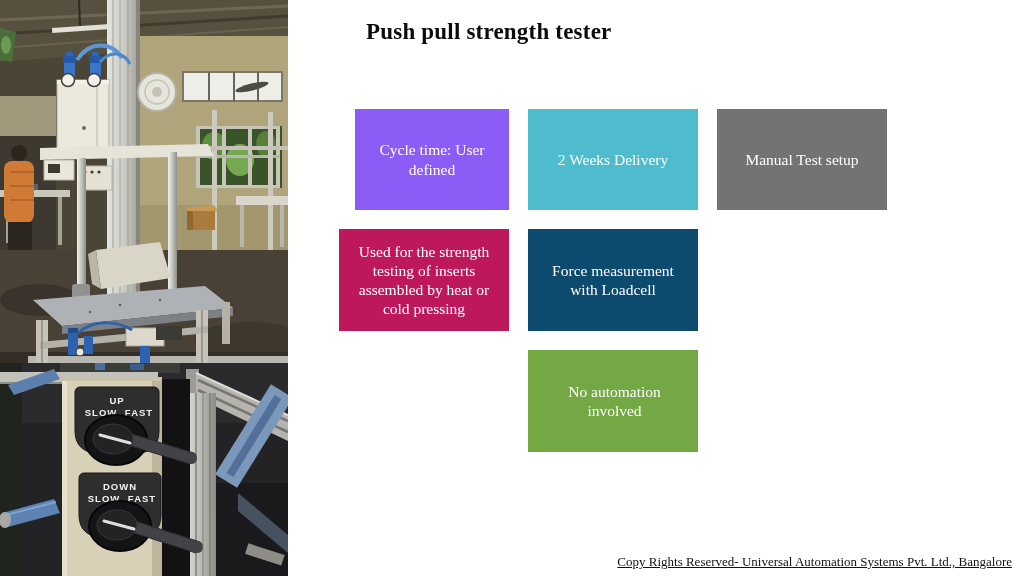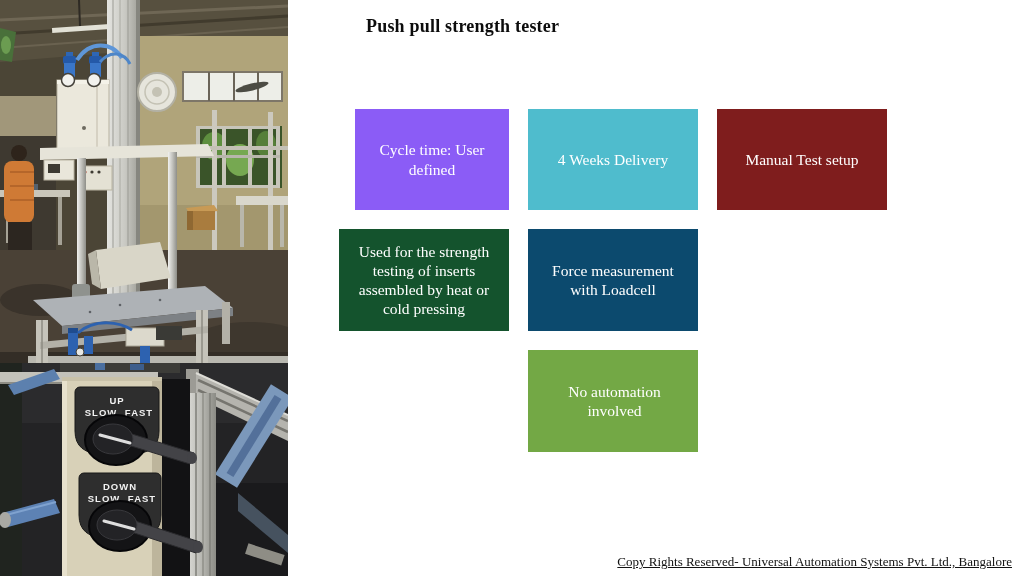--- a/index.html
+++ b/index.html
@@ -7,21 +7,21 @@
     width:1024px;height:576px;position:relative;overflow:hidden;
     background:#ffffff;font-family:"Liberation Serif", serif;
   }
   
   .photo{position:absolute;left:0;display:block;}
   #photo-machine{top:0;width:288px;height:363px;}
   #photo-controls{top:363px;width:288px;height:213px;}
   
   .slide-title{
     position:absolute;left:366px;top:4px;
-    font-size:18px;font-weight:bold;color:#0c0c0c;
+    font-size:23px;font-weight:bold;color:#0c0c0c;
     letter-spacing:.2px;white-space:nowrap;
   }
   
   .feature-grid{
     position:absolute;left:339px;top:109px;
     display:grid;
     grid-template-columns:170px 170px 170px;
     grid-template-rows:101px 102px 102px;
     column-gap:19px;row-gap:19px;
   }
@@ -313,20 +313,20 @@
     <polygon points="2,150 54,136 60,150 8,164" fill="#5d82b4"></polygon>
     <line x1="6" y1="152" x2="56" y2="139" stroke="#7fa2cf" stroke-width="2"></line>
     <ellipse cx="5" cy="157" rx="6" ry="8" fill="#a9a9a3"></ellipse>
   </g>
 </svg>
 
 <h1 class="slide-title">Push pull strength tester</h1>
 
 <div class="feature-grid">
   <div class="feature-box" style="background: #8b5cf6; margin-left: 16px;">Cycle time: User defined</div>
-  <div class="feature-box" style="background: rgb(79, 188, 205);">4 Weeks Delivery</div>
-  <div class="feature-box" style="background: #7f1d1d;">Manual Test setup</div>
-  <div class="feature-box" style="background: #14532d;">Used for the strength testing of inserts assembled by heat or cold pressing</div>
+  <div class="feature-box" style="background: rgb(79, 188, 205);">2 Weeks Delivery</div>
+  <div class="feature-box" style="background: #737373;">Manual Test setup</div>
+  <div class="feature-box" style="background: #be185d;">Used for the strength testing of inserts assembled by heat or cold pressing</div>
   <div class="feature-box" style="background: #0c4a6e;">Force measurement with Loadcell</div>
   <div class="feature-box pos-r3c2" style="background: rgb(115, 168, 69); padding-left: 12px;">No automation involved</div>
 </div>
 
 <div class="footer-credit">Copy Rights Reserved- Universal Automation Systems Pvt. Ltd., Bangalore</div>
 
 </body></html>

